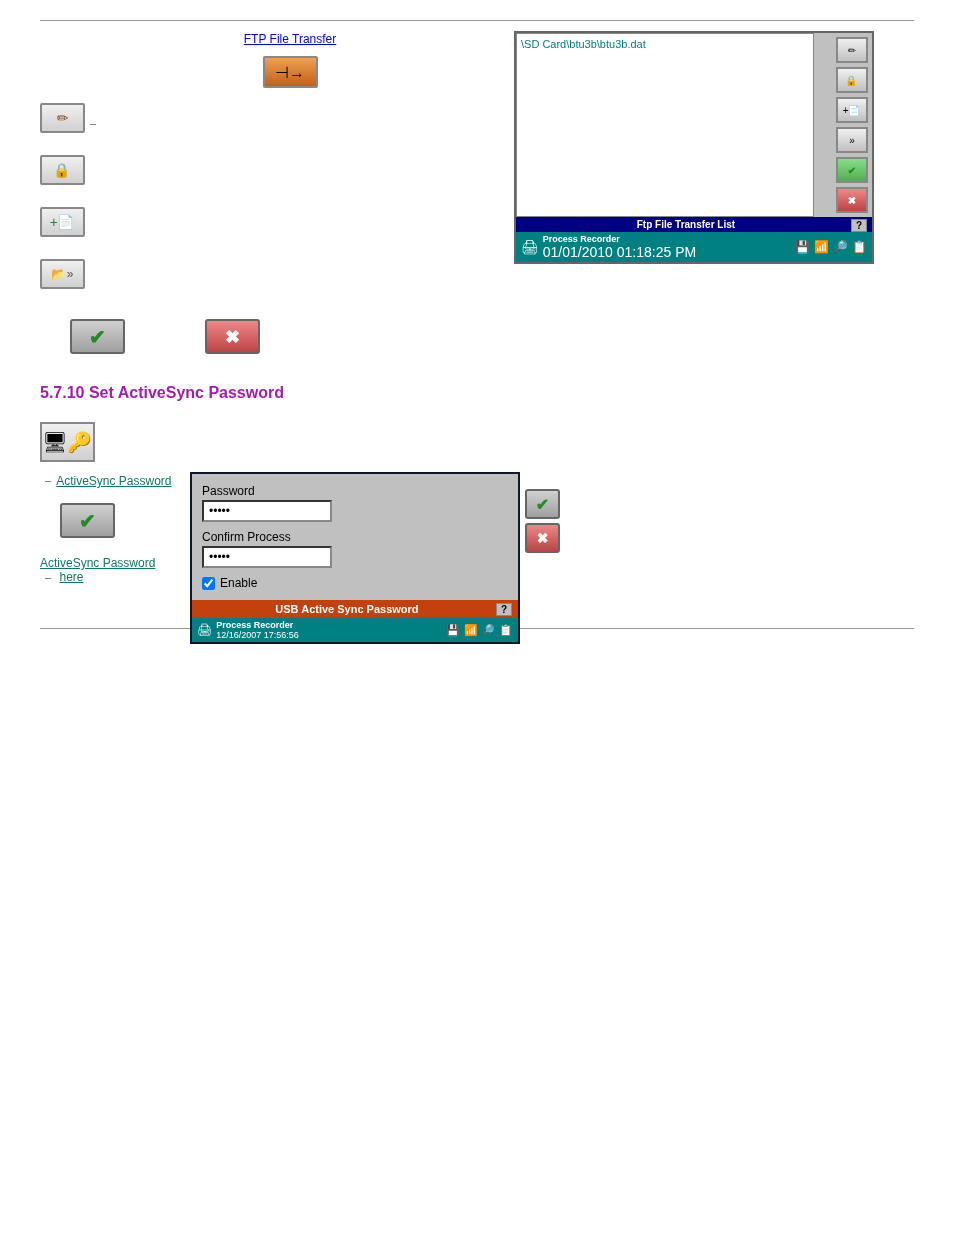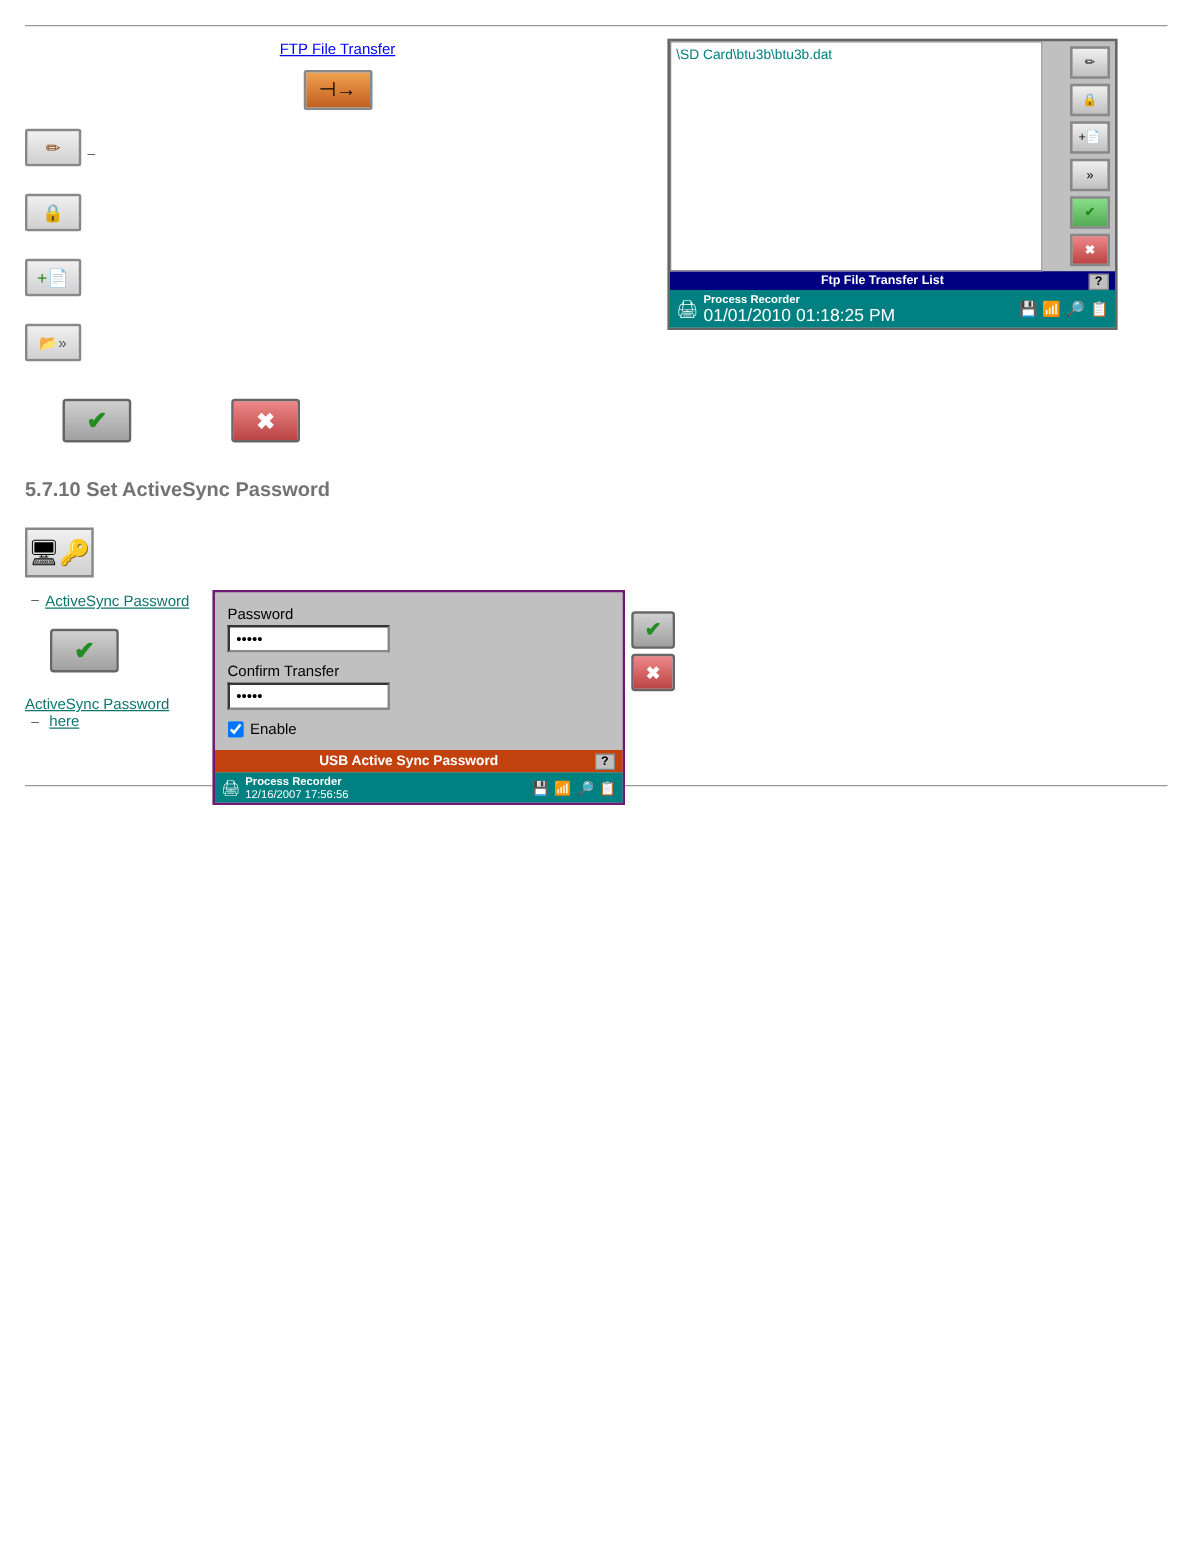--- a/index.html
+++ b/index.html
@@ -10,21 +10,21 @@
       color: #000;
       width: 954px;
       min-height: 1235px;
       position: relative;
     }
 
     .page-container {
       width: 954px;
       min-height: 1235px;
       background: #fff;
-      padding: 20px 20px;
+      padding: 20px 40px;
       position: relative;
     }
 
     
     .top-rule {
       border: none;
       border-top: 1px solid #999;
       margin-bottom: 10px;
     }
     .bottom-rule {
@@ -186,21 +186,21 @@
 
     
     .section-activesync {
       margin-top: 10px;
     }
 
     .section-heading {
       font-size: 16px;
       font-weight: bold;
       margin-bottom: 20px;
-      color: #737373;
+      color: #a21caf;
     }
 
     .activesync-content {
       display: flex;
       position: relative;
     }
 
     .activesync-left {
       width: 490px;
       position: relative;
@@ -238,21 +238,21 @@
     }
 
     .as-bottom-links {
       margin-top: 18px;
       font-size: 12px;
     }
 
     
     .as-dialog {
       width: 330px;
-      border: 2px solid #701a75;
+      border: 2px solid #0f172a;
       background: #c0c0c0;
       position: absolute;
       right: 10px;
       top: 50px;
     }
 
     .as-dialog-body {
       padding: 10px;
       background: #c0c0c0;
     }
@@ -504,21 +504,21 @@
       <div class="as-dialog-wrapper" style="position: relative;">
         <div class="as-dialog">
           <div class="as-dialog-body">
 
             <div>
               <div class="as-field-label">Password</div>
               <input type="password" class="as-field-input" value="*****" readonly="" style="">
             </div>
 
             <div>
-              <div class="as-field-label">Confirm Transfer</div>
+              <div class="as-field-label">Confirm Process</div>
               <input type="password" class="as-field-input" value="*****" readonly="" style="">
             </div>
 
             <div class="as-enable-row">
               <input type="checkbox" checked="" style="">
               <span>Enable</span>
             </div>
 
           </div>
 

